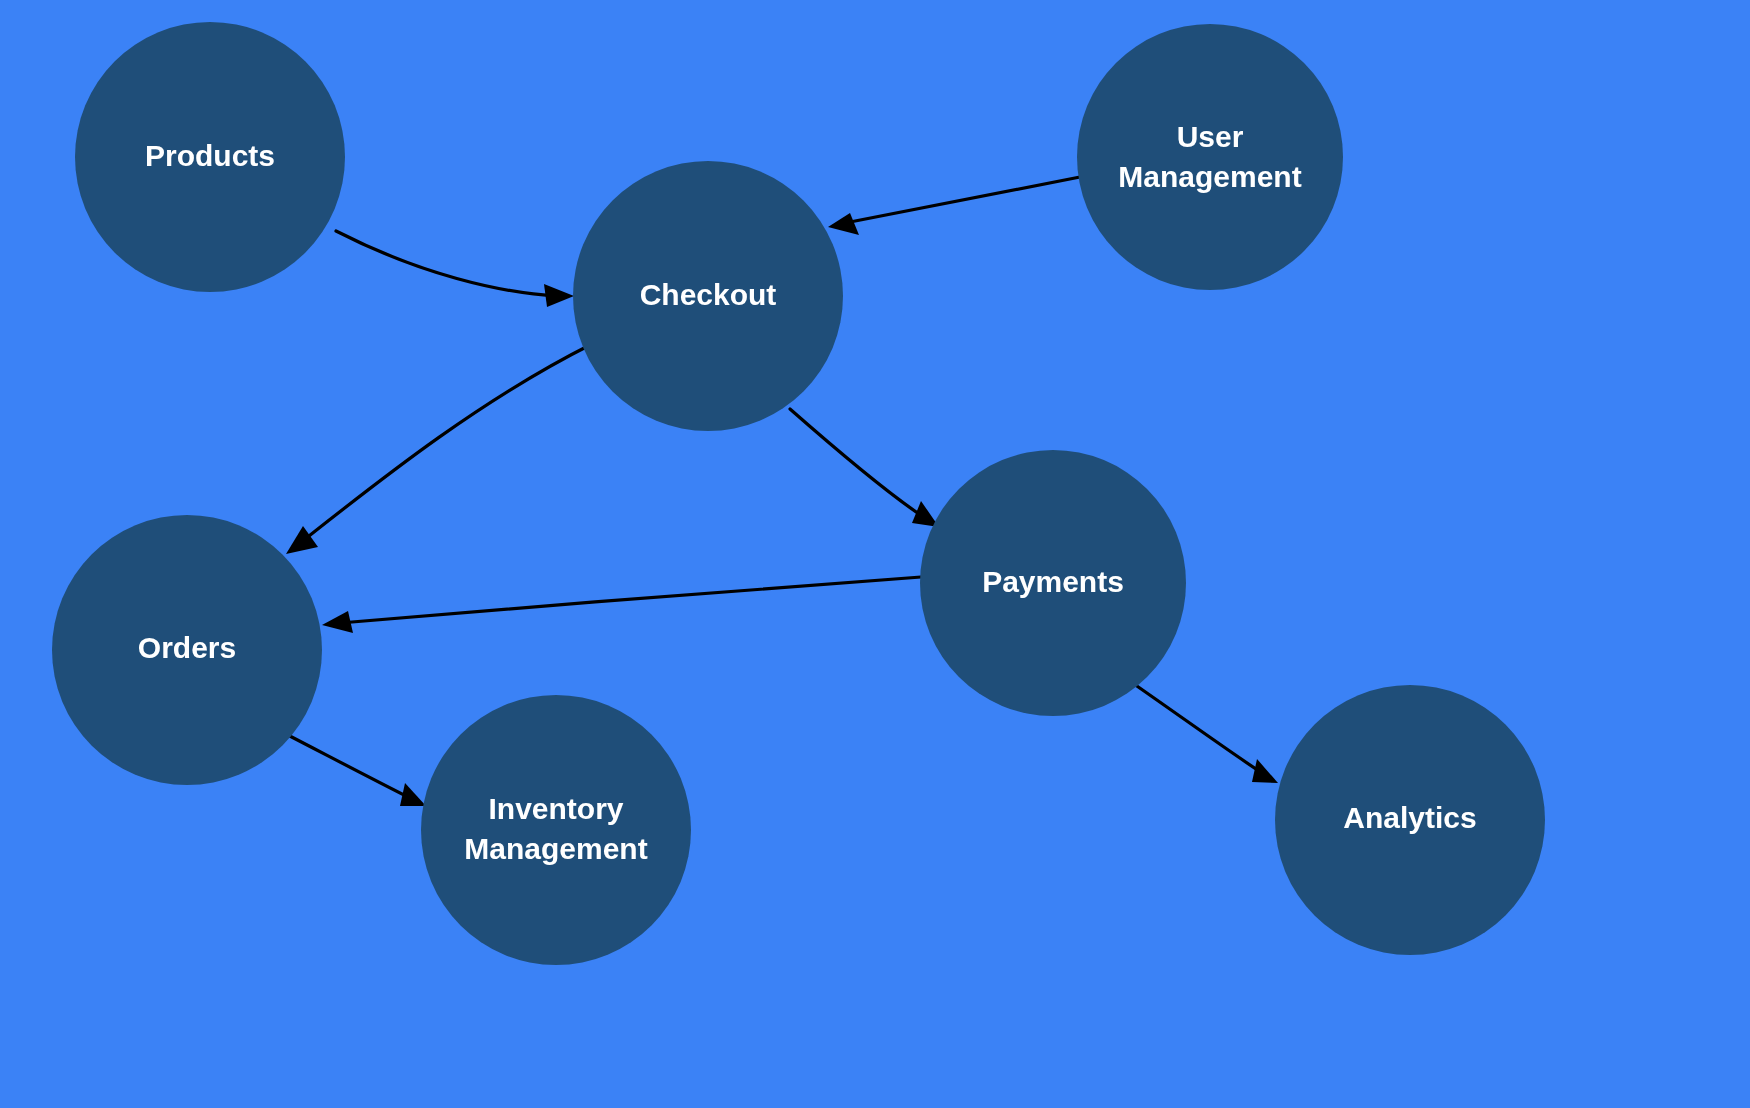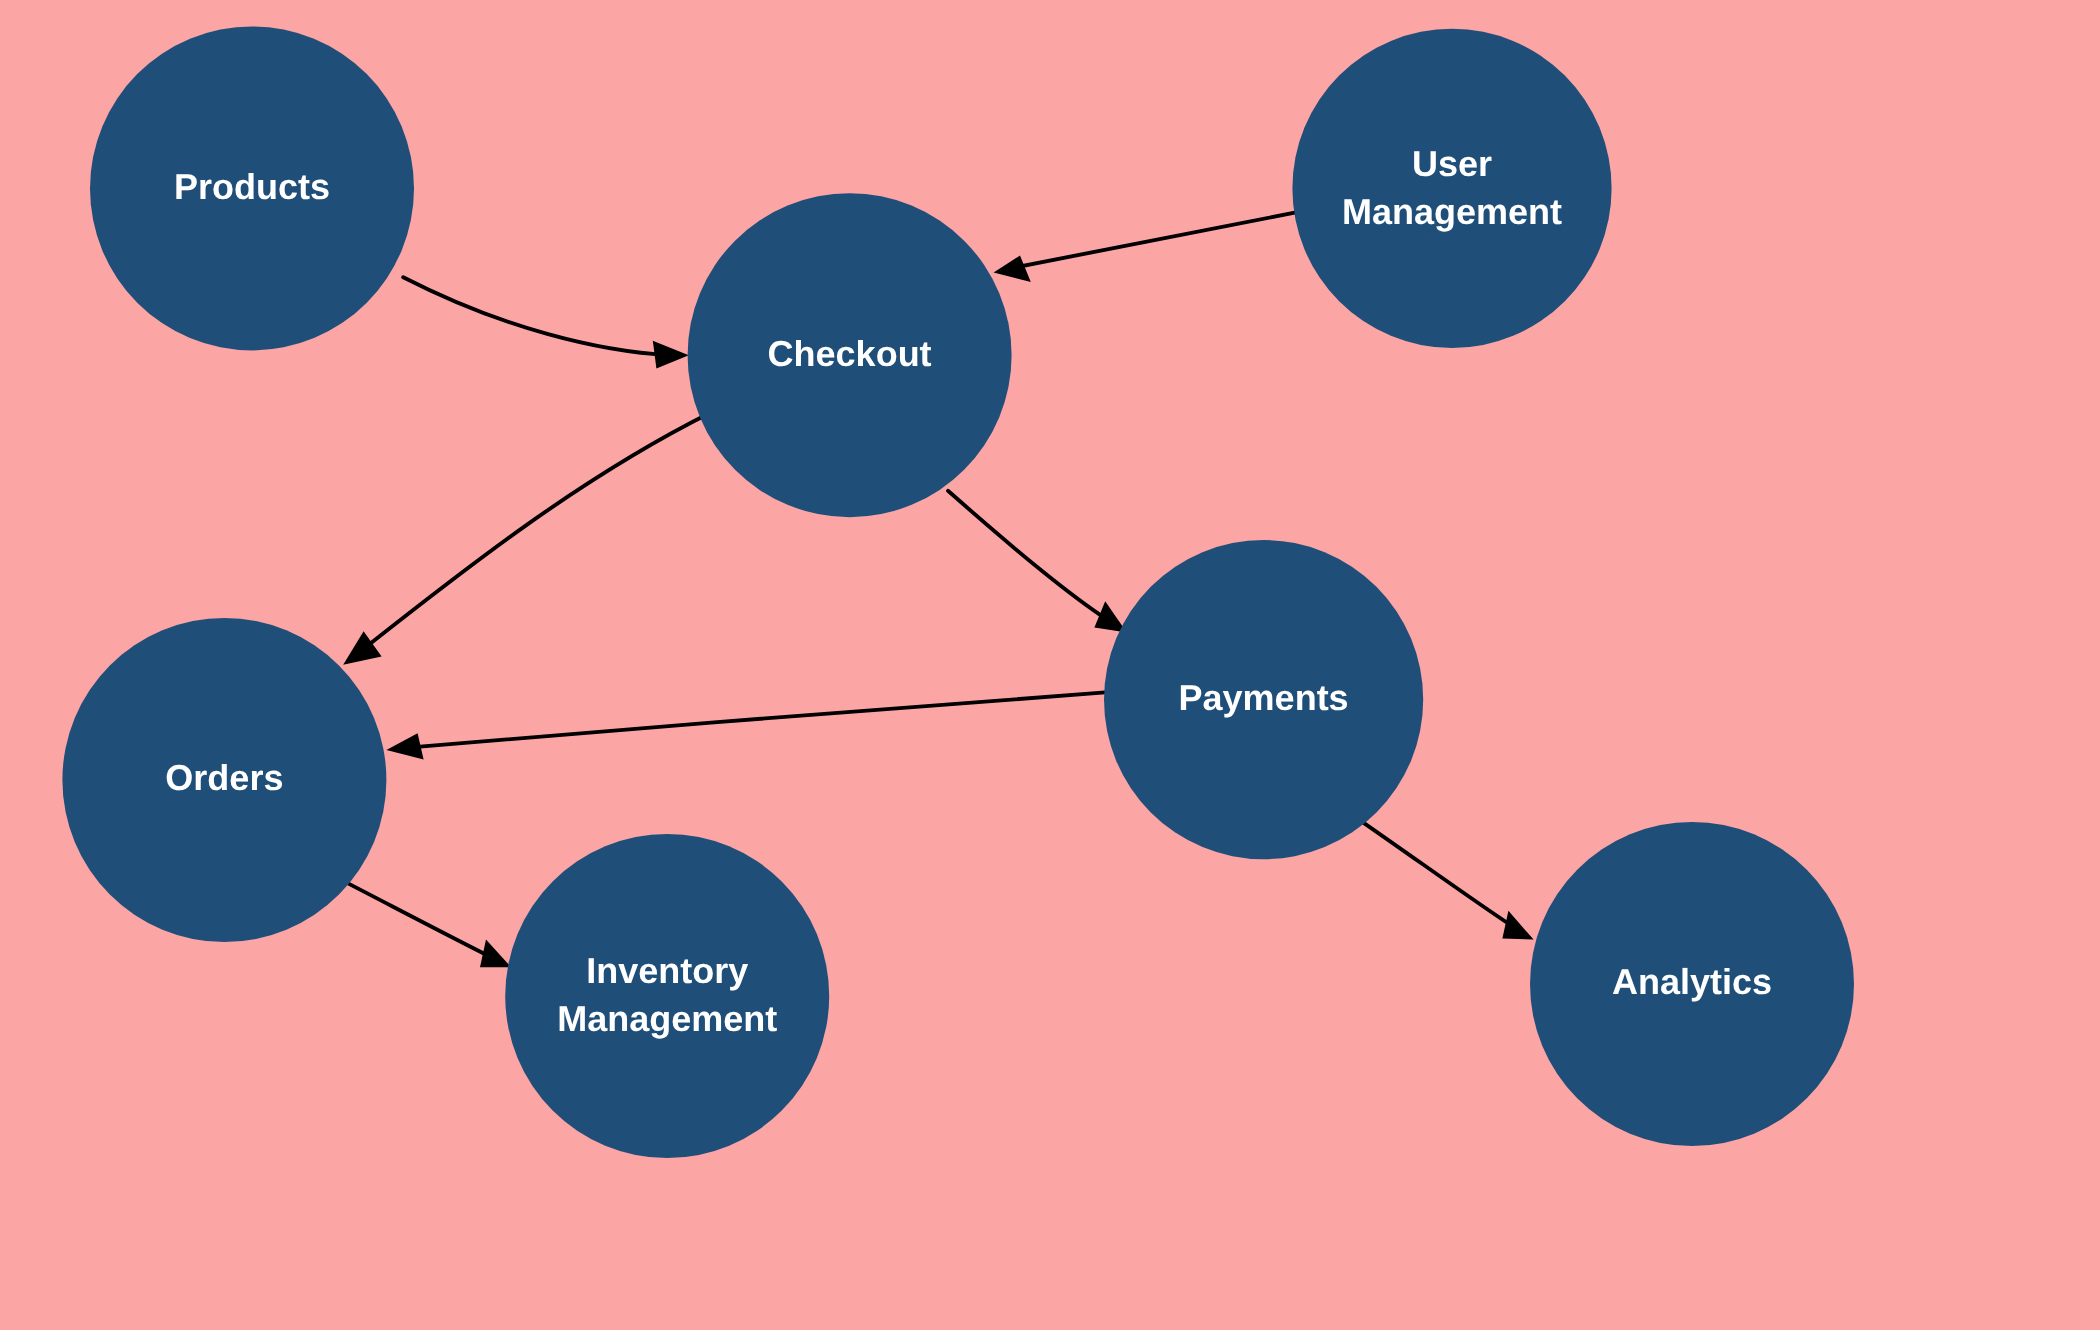--- a/index.html
+++ b/index.html
@@ -10,21 +10,21 @@
   body {
     width: 1750px;
     height: 1108px;
     font-family: "Liberation Sans", sans-serif;
     overflow: hidden;
   }
   #diagram-root {
     position: relative;
     width: 1750px;
     height: 1108px;
-    background: #fca5a5;
+    background: #3b82f6;
   }
   svg#graph-canvas {
     position: absolute;
     top: 0;
     left: 0;
     width: 1750px;
     height: 1108px;
     display: block;
   }
   .edge-path {

